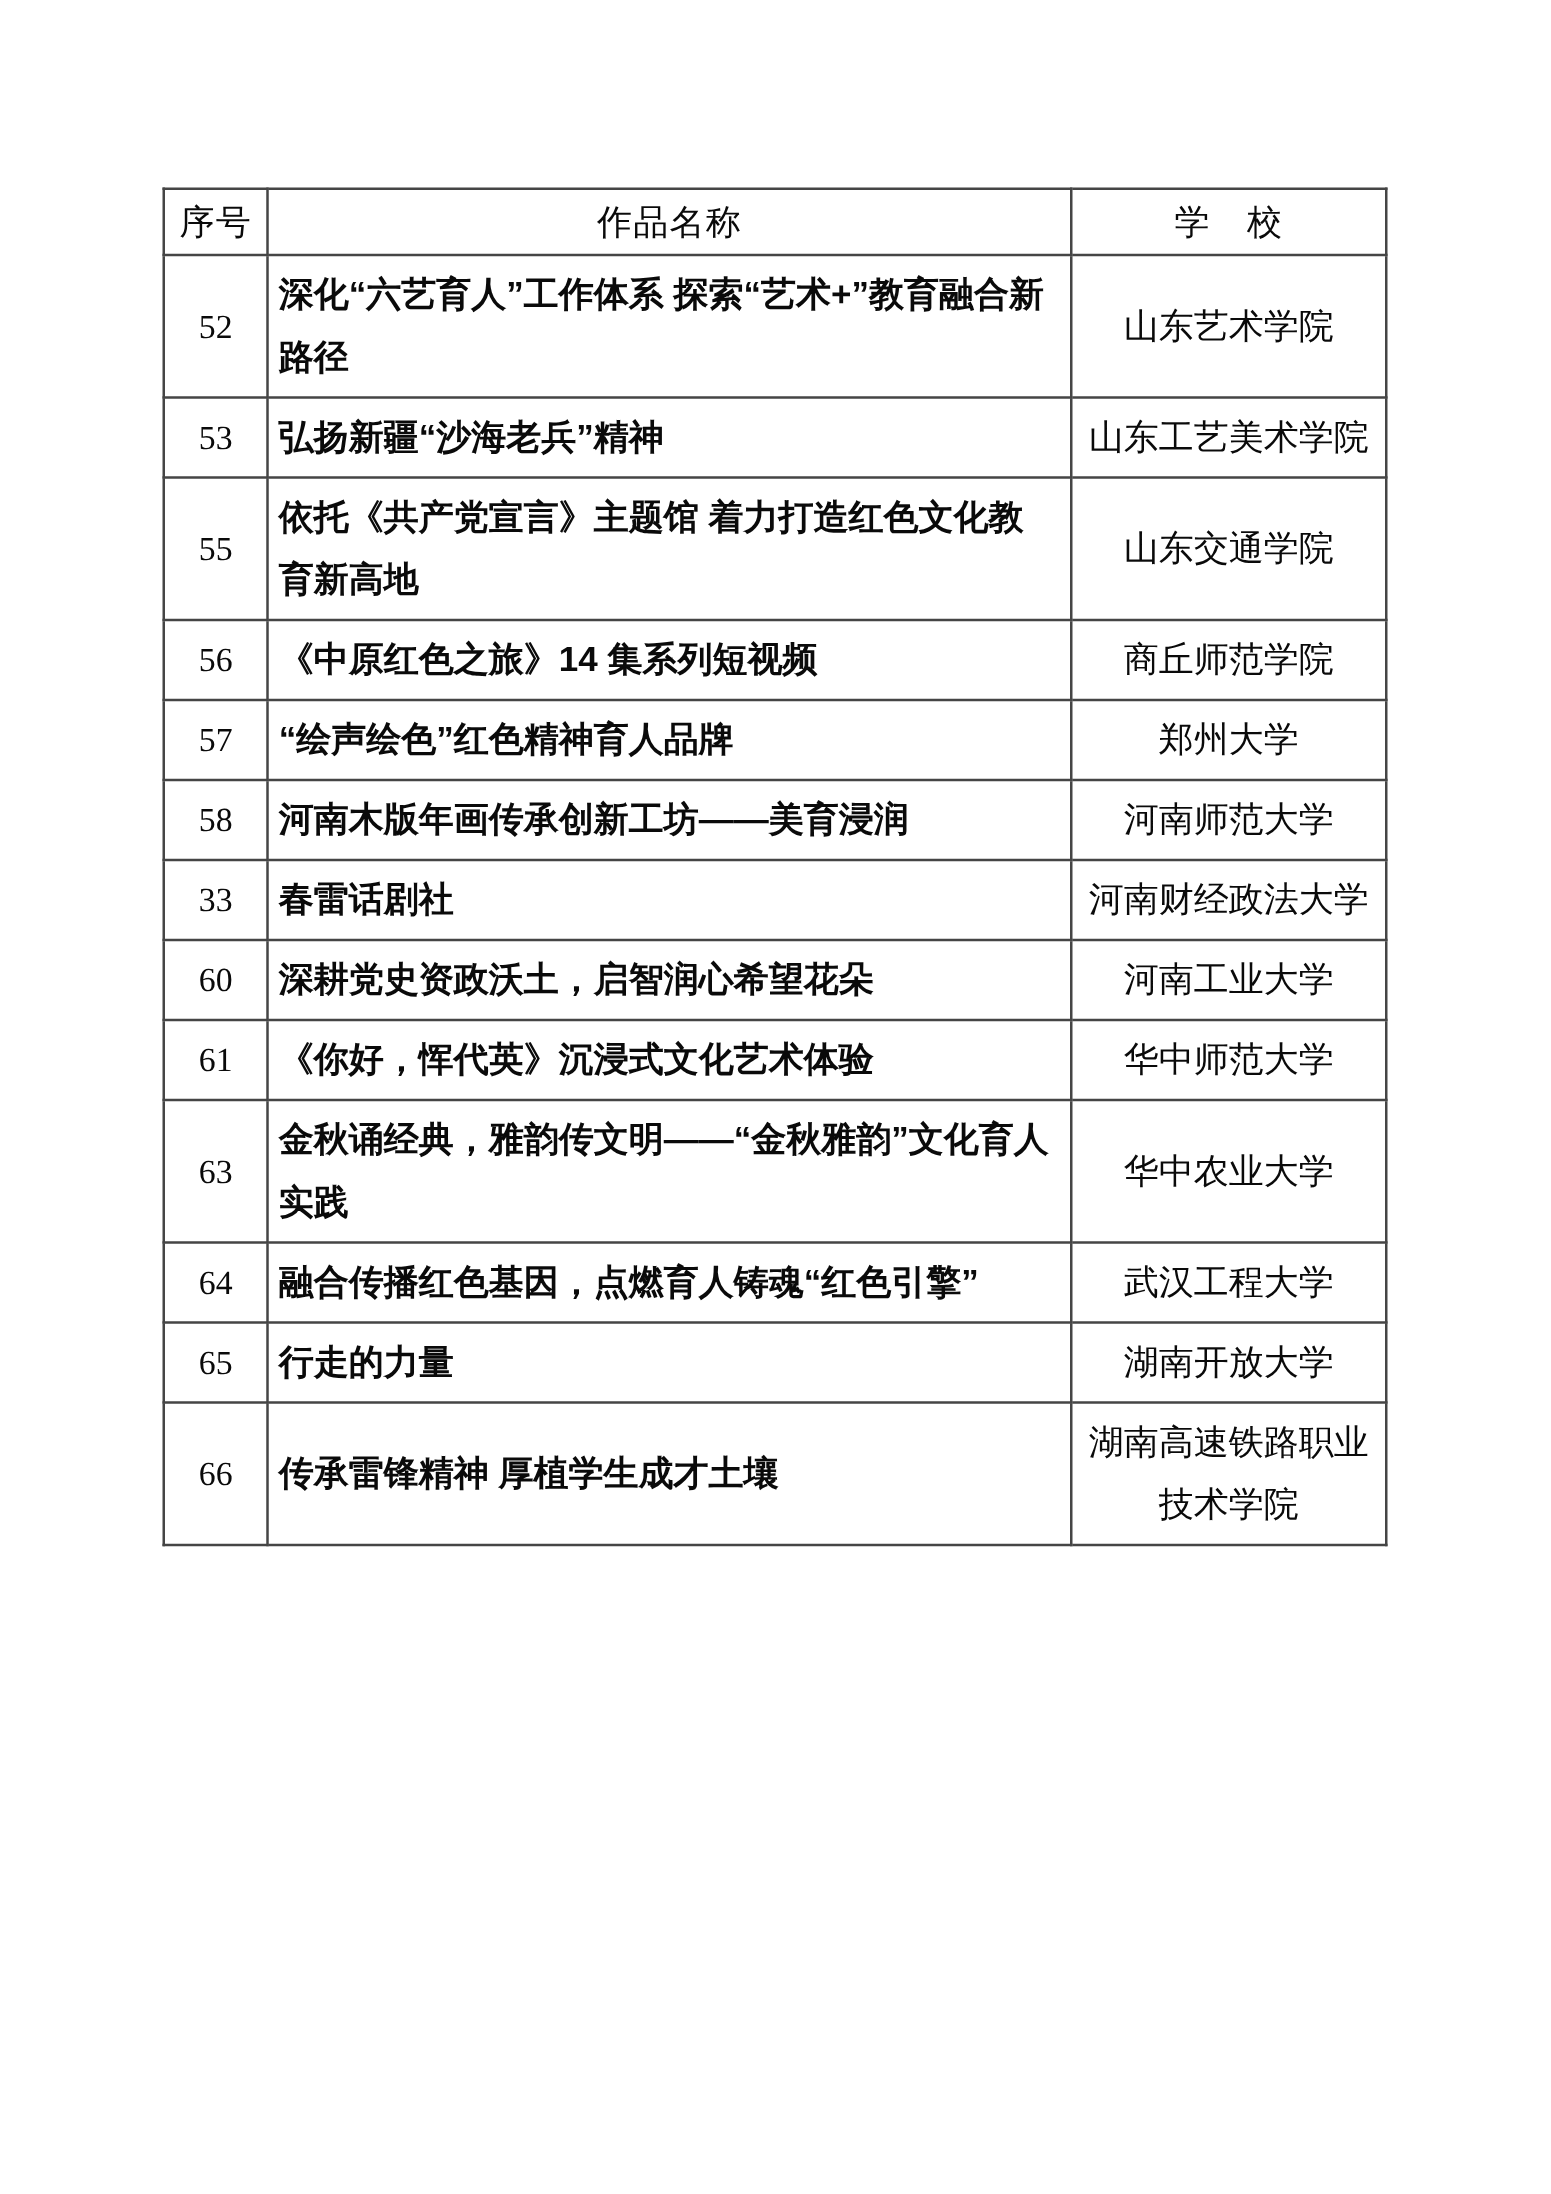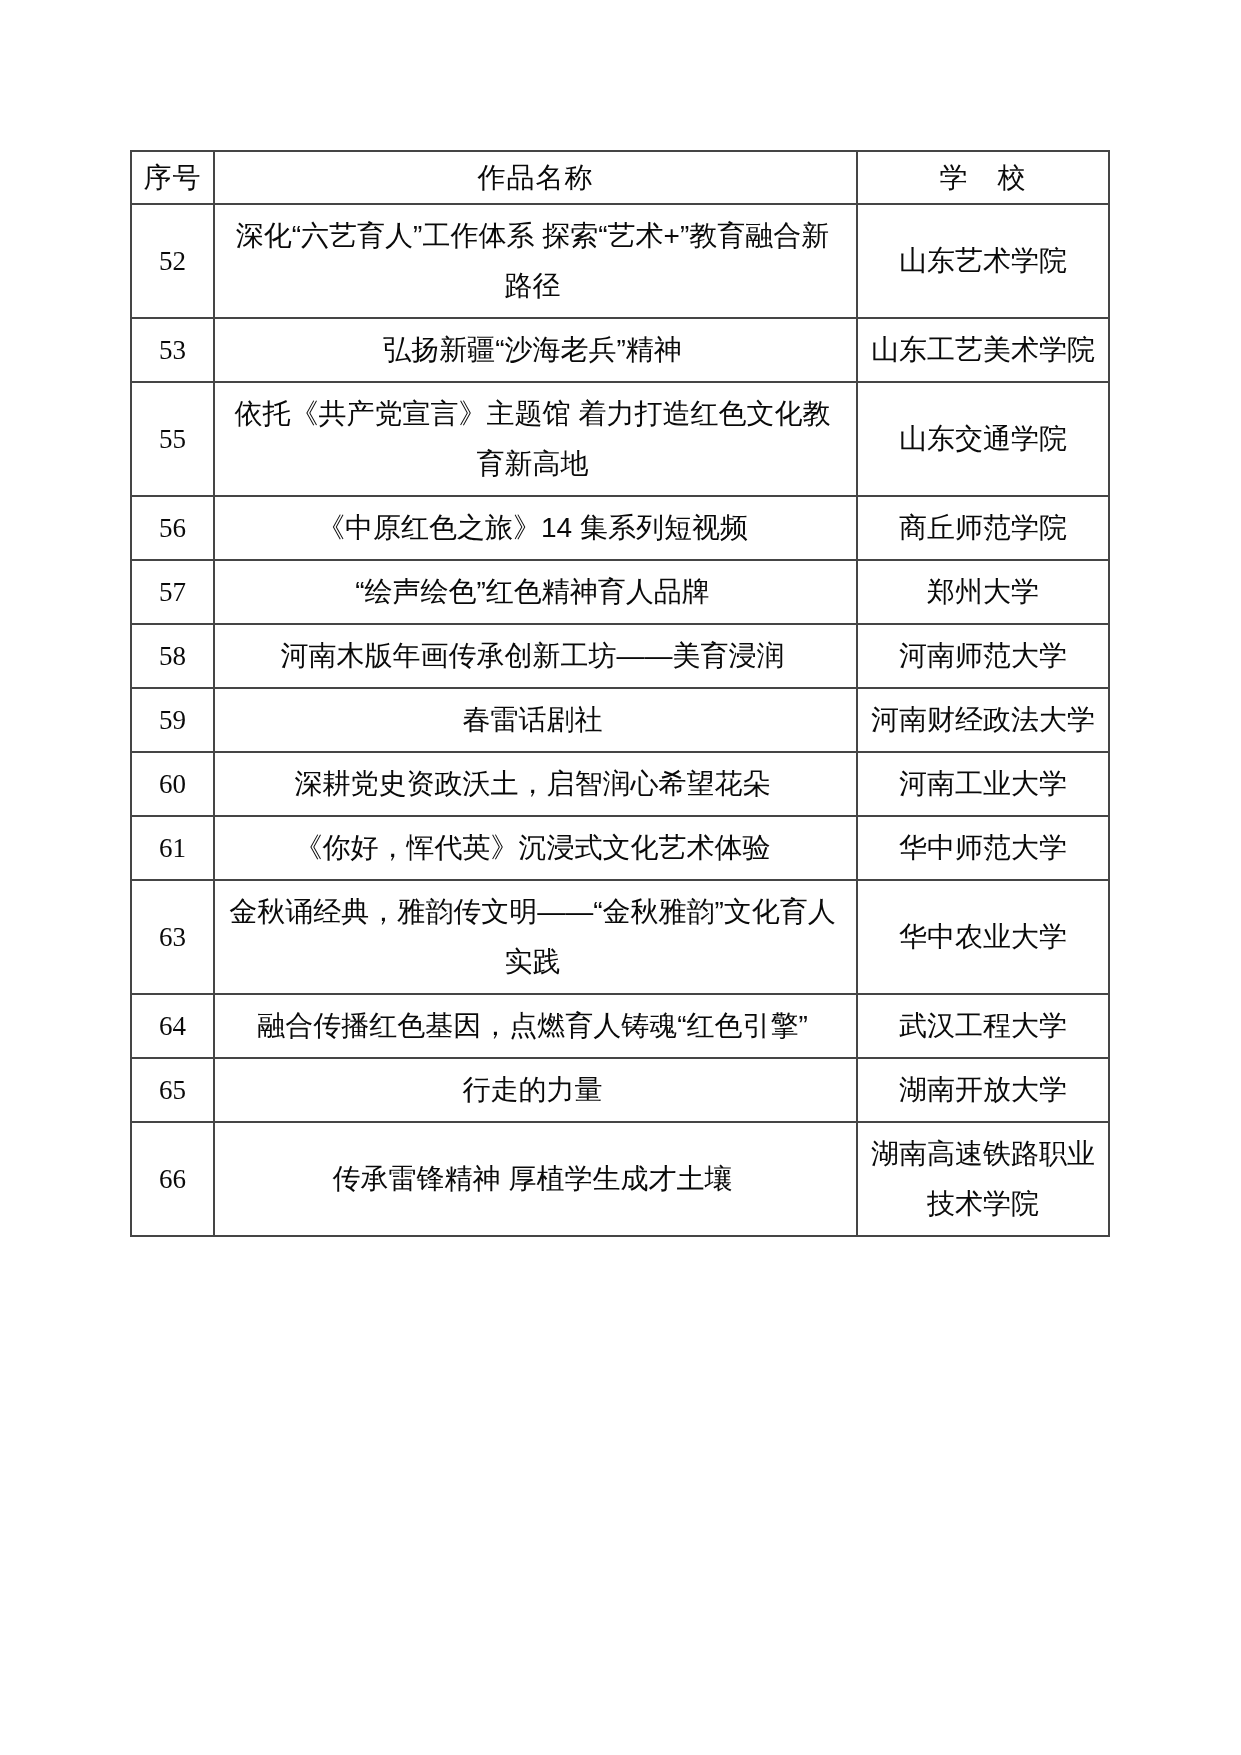--- a/index.html
+++ b/index.html
@@ -38,24 +38,25 @@
     margin-top: 42px;
   }
   .award-table td { height: 53px; }
   .award-table td.no {
     text-align: center;
     font-family: "Liberation Serif", serif;
     font-size: 27px;
     margin-left: 36px;
   }
   .award-table td.work {
-    text-align: center;
+    text-align: left;
     padding: 6px 14px 6px 8px;
     word-break: normal;
     overflow-wrap: anywhere;
+    font-weight: bold;
   }
   .award-table td.school {
     text-align: center;
     padding: 6px 6px;
   }
 </style>
 </head>
 <body>
 
 <div class="page">
@@ -97,21 +98,21 @@
           <td class="no">57</td>
           <td class="work">“绘声绘色”红色精神育人品牌</td>
           <td class="school">郑州大学</td>
         </tr>
         <tr>
           <td class="no">58</td>
           <td class="work">河南木版年画传承创新工坊——美育浸润</td>
           <td class="school">河南师范大学</td>
         </tr>
         <tr>
-          <td class="no">59</td>
+          <td class="no">33</td>
           <td class="work">春雷话剧社</td>
           <td class="school">河南财经政法大学</td>
         </tr>
         <tr>
           <td class="no">60</td>
           <td class="work">深耕党史资政沃土，启智润心希望花朵</td>
           <td class="school">河南工业大学</td>
         </tr>
         <tr>
           <td class="no">61</td>

